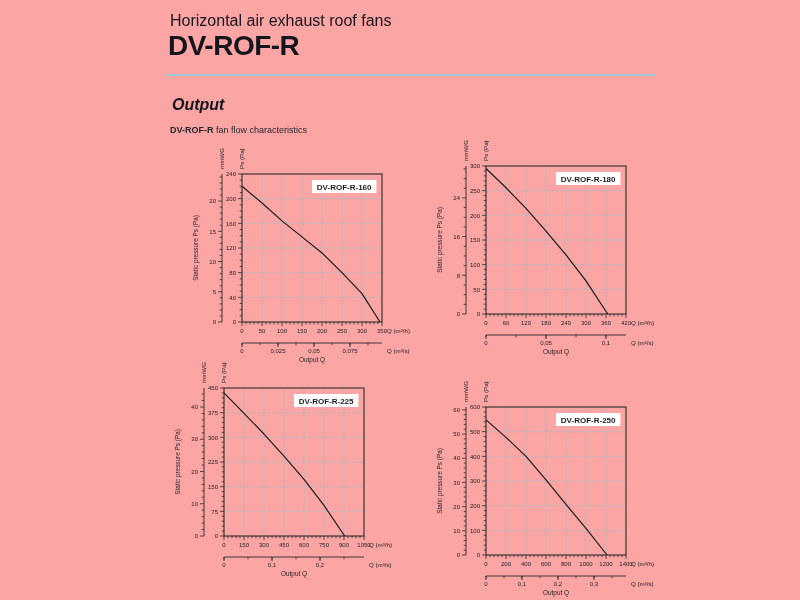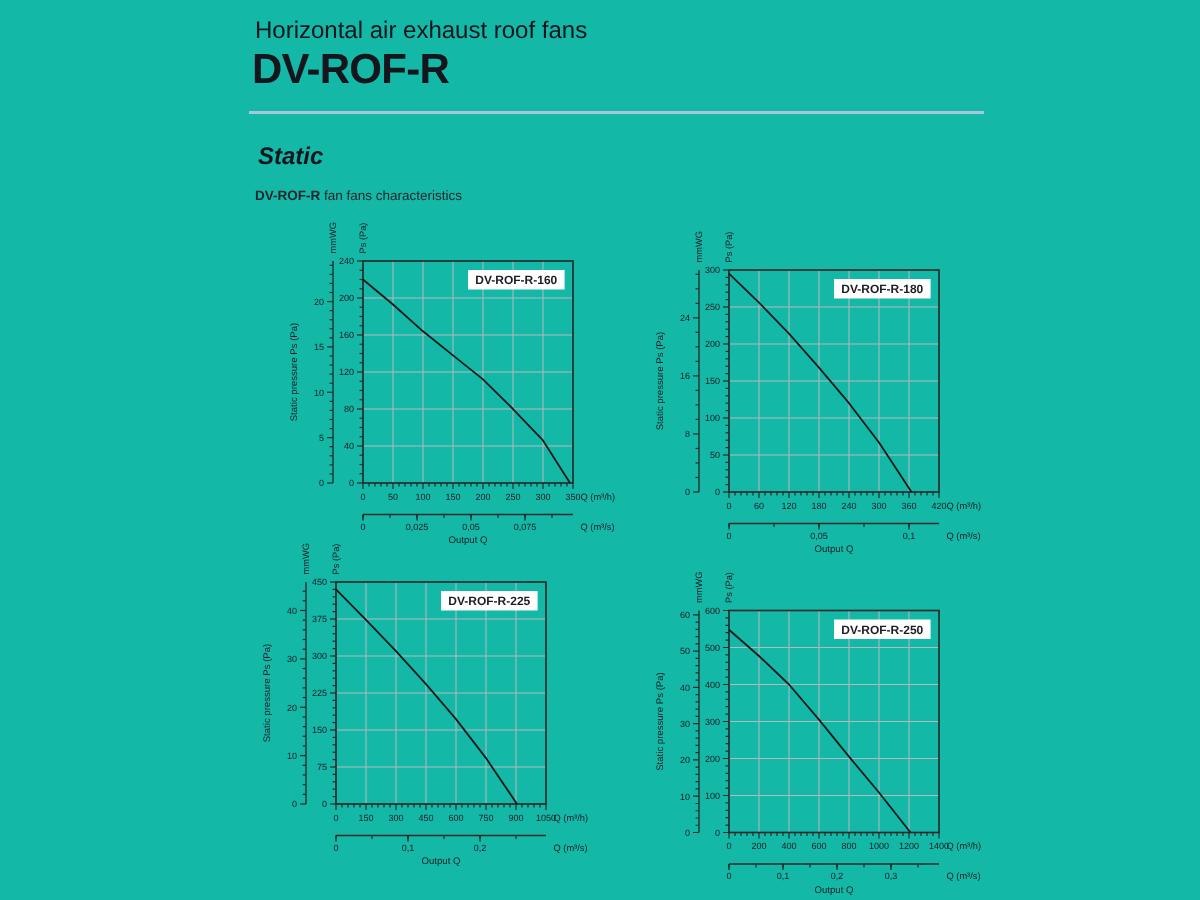--- a/index.html
+++ b/index.html
@@ -1,37 +1,37 @@
 <!DOCTYPE html>
 <html><head>
 <meta charset="utf-8">
 <style>
   html,body{margin:0;padding:0;background:#ffffff;width:800px;height:600px;overflow:hidden;
     font-family:"Liberation Sans",sans-serif;color:#17171f;}
-  .page{position:relative;width:800px;height:600px;background:#14b8a6;}
+  .page{position:relative;width:800px;height:600px;background:#fca5a5;}
   .hdr-sub{position:absolute;left:170px;top:12px;font-size:16px;color:#15151e;}
   .hdr-title{position:absolute;left:168px;top:30px;font-size:28px;font-weight:bold;letter-spacing:-0.5px;color:#15151e;}
   .rule{position:absolute;left:166px;top:74px;width:490px;height:2px;}
   .sec-title{position:absolute;left:172px;top:96px;font-size:16px;font-weight:bold;font-style:italic;color:#15151e;}
   .caption{position:absolute;left:170px;top:125px;font-size:9px;color:#26262e;}
   .caption b{font-weight:bold;}
   .chart{position:absolute;width:252px;height:224px;}
-  #c0{left:180px;top:142px;} #c1{left:424px;top:148px;}
+  #c0{left:180px;top:142px;} #c1{left:424px;top:134px;}
   #c2{left:162px;top:356px;} #c3{left:424px;top:375px;}
   svg text{font-family:"Liberation Sans",sans-serif;}
 </style>
 </head>
 <body>
 
 <div class="page">
   <div class="hdr-sub">Horizontal air exhaust roof fans</div>
   <div class="hdr-title">DV-ROF-R</div>
   <div class="rule" style="background: rgb(166, 199, 218);"></div>
-  <div class="sec-title">Static</div>
-  <div class="caption"><b>DV-ROF-R</b><span> fan fans characteristics</span></div>
+  <div class="sec-title">Output</div>
+  <div class="caption"><b>DV-ROF-R</b><span> fan flow characteristics</span></div>
 
   <div id="c0" class="chart"><svg width="252" height="224" viewBox="0 0 252 224">
         <g>
           <line x1="82.00" y1="32.00" x2="82.00" y2="180.00" stroke="#b3b9bf" stroke-width="0.7"></line>
           <line x1="102.00" y1="32.00" x2="102.00" y2="180.00" stroke="#b3b9bf" stroke-width="0.7"></line>
           <line x1="122.00" y1="32.00" x2="122.00" y2="180.00" stroke="#b3b9bf" stroke-width="0.7"></line>
           <line x1="142.00" y1="32.00" x2="142.00" y2="180.00" stroke="#b3b9bf" stroke-width="0.7"></line>
           <line x1="162.00" y1="32.00" x2="162.00" y2="180.00" stroke="#b3b9bf" stroke-width="0.7"></line>
           <line x1="182.00" y1="32.00" x2="182.00" y2="180.00" stroke="#b3b9bf" stroke-width="0.7"></line>
           <line x1="62.00" y1="155.33" x2="202.00" y2="155.33" stroke="#b3b9bf" stroke-width="0.7"></line>

